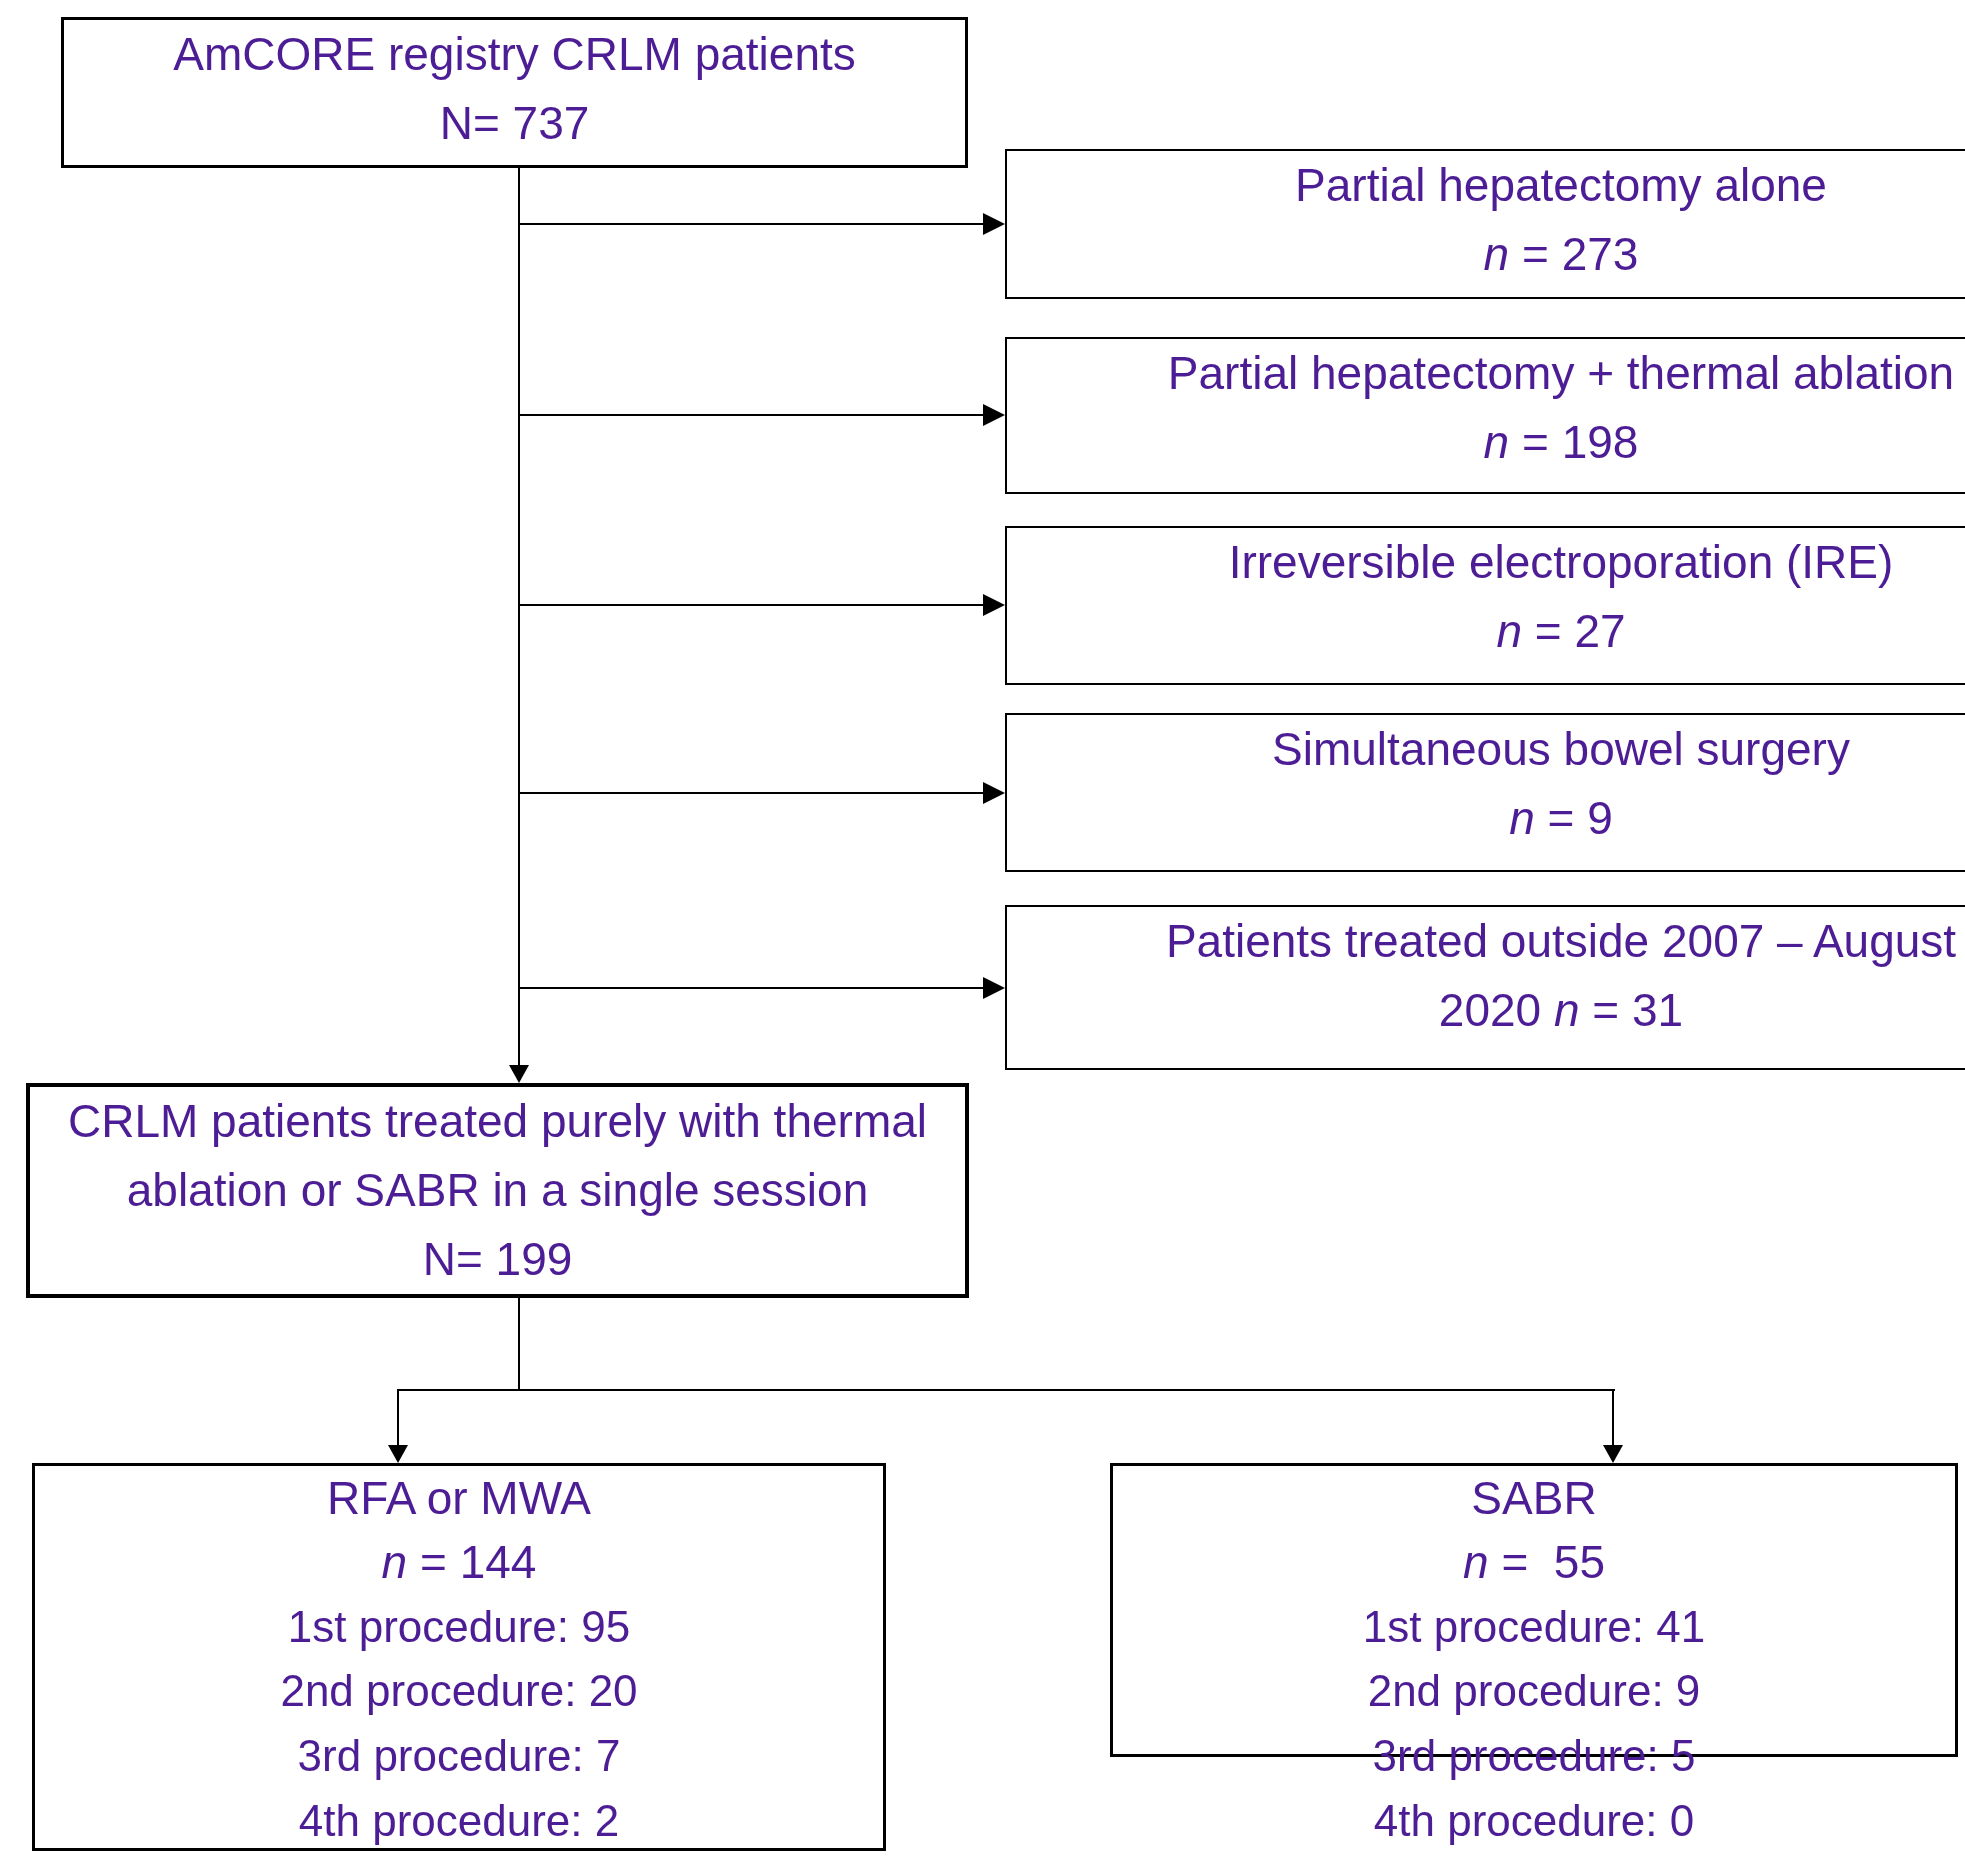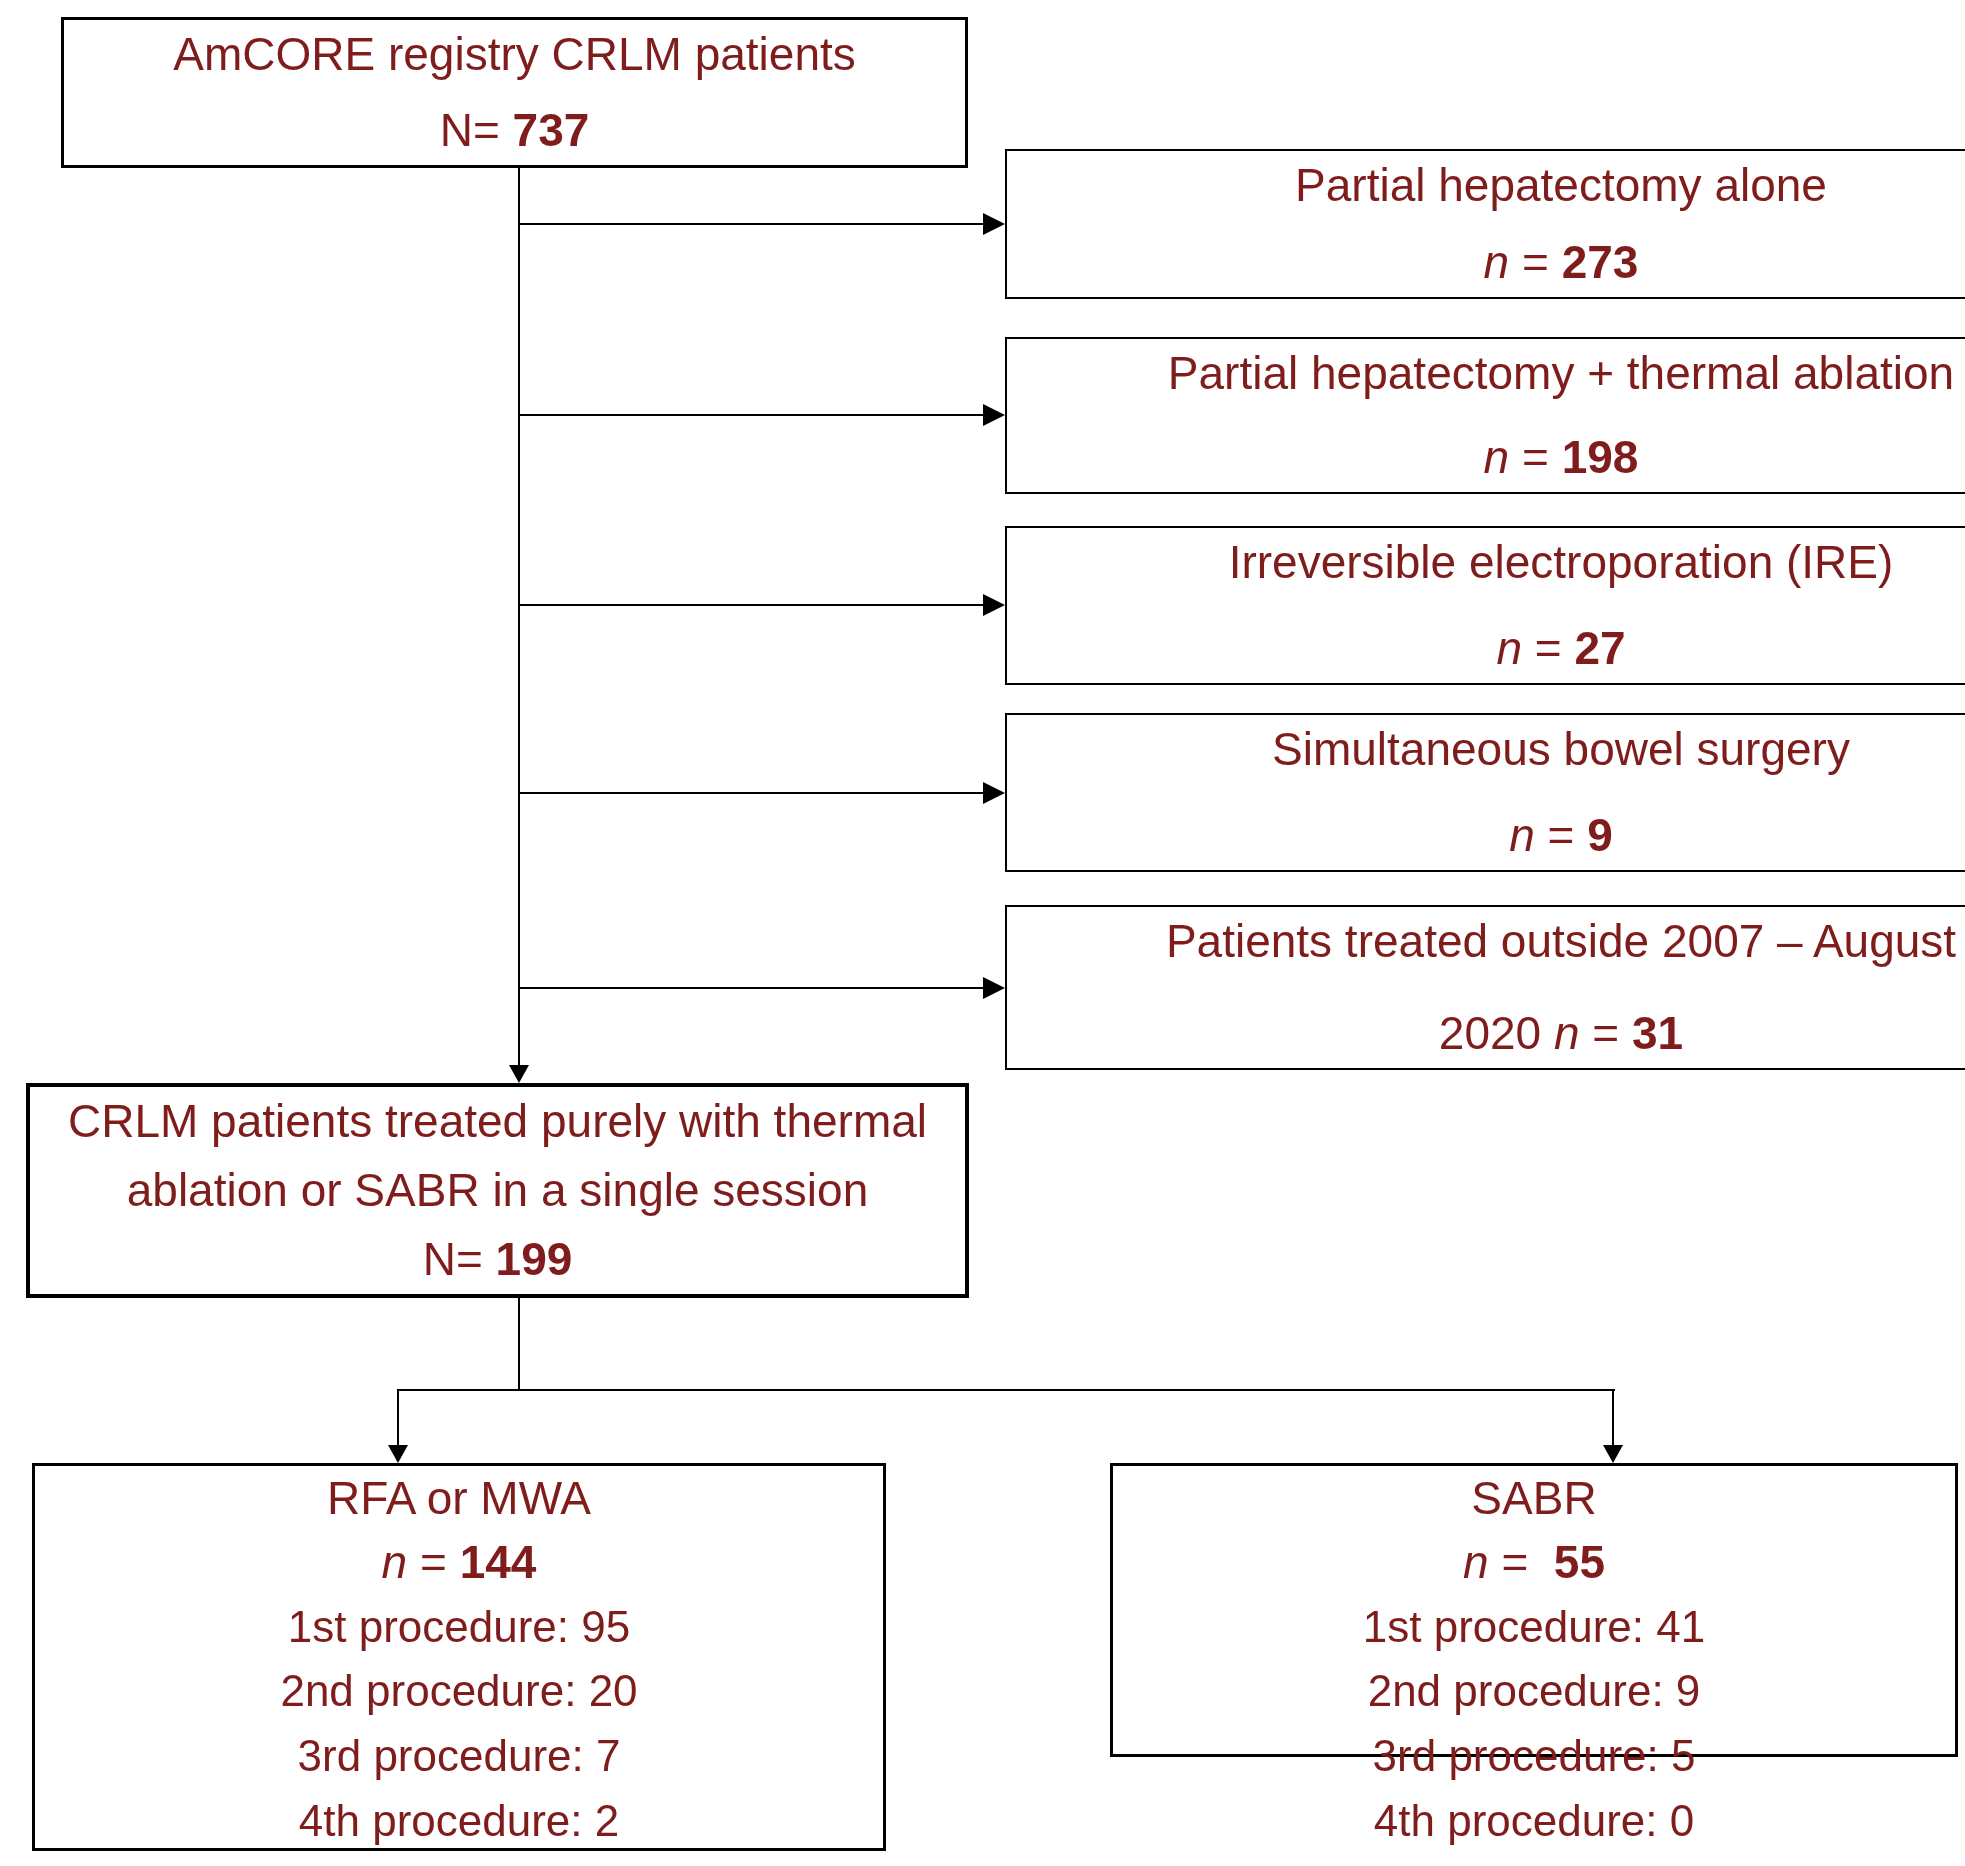--- a/index.html
+++ b/index.html
@@ -17,29 +17,29 @@
   }
   .box {
     position: absolute;
     box-sizing: border-box;
     background: #ffffff;
     border-style: solid;
     border-color: #000000;
     display: flex;
     flex-direction: column;
     align-items: center;
-    justify-content: space-between;
+    justify-content: flex-start;
     text-align: center;
     font-size: 46px;
     line-height: 1.5;
-    color: #7f1d1d;
+    color: #4c1d95;
   }
   .box .line { white-space: pre; }
   .it { font-style: italic; }
-  .b  { font-weight: 700; }
+  .b  { font-weight: 400; }
   .proc { font-size: 44px; line-height: 1.47; white-space: pre; }
 
   
   #root-box     { left: 61px;  top: 16.5px;   width: 907px; height: 151px; border-width: 3px; }
   .excl         { left: 1005px; width: 1112px; border-width: 2.5px; }
   #excl-0 { top: 149px;  height: 150px; }
   #excl-1 { top: 337px;  height: 157px; }
   #excl-2 { top: 526px; height: 159px; }
   #excl-3 { top: 713px; height: 159px; }
   #excl-4 { top: 905px; height: 165px; }

